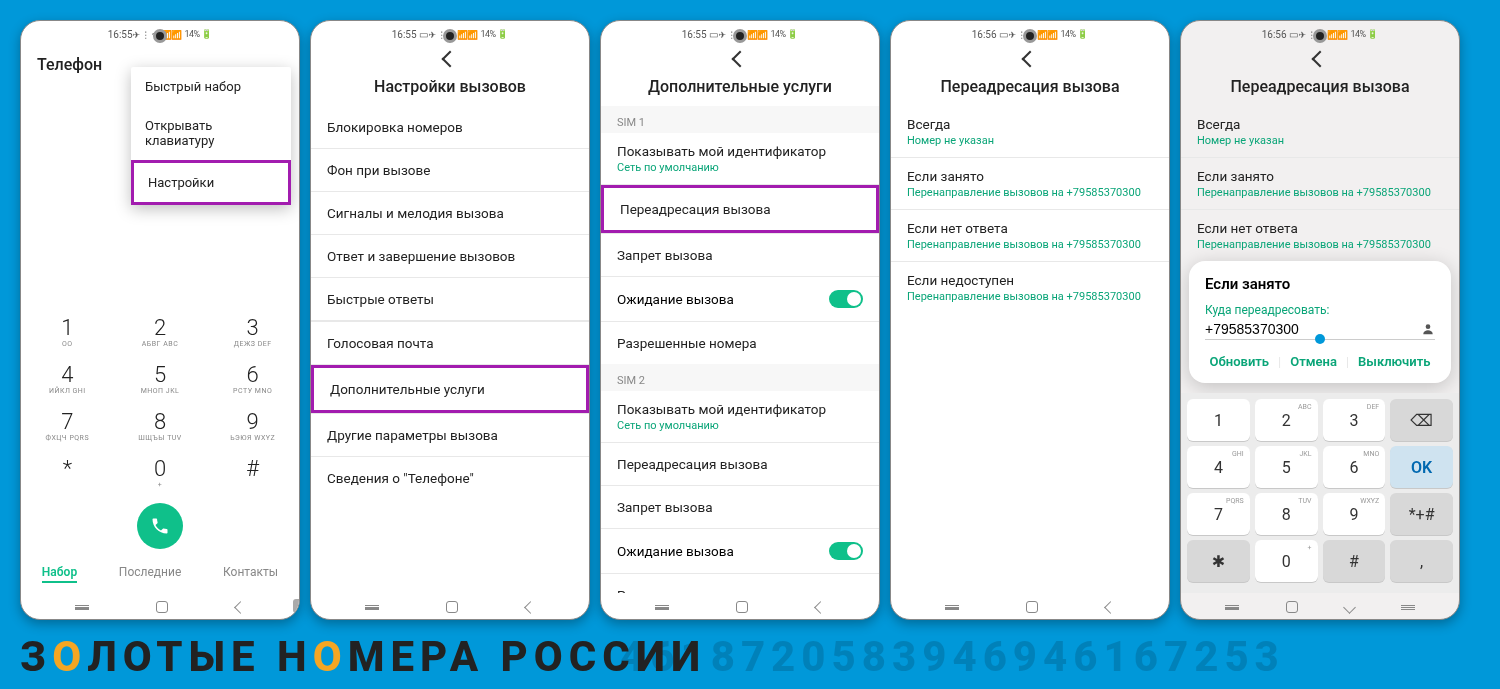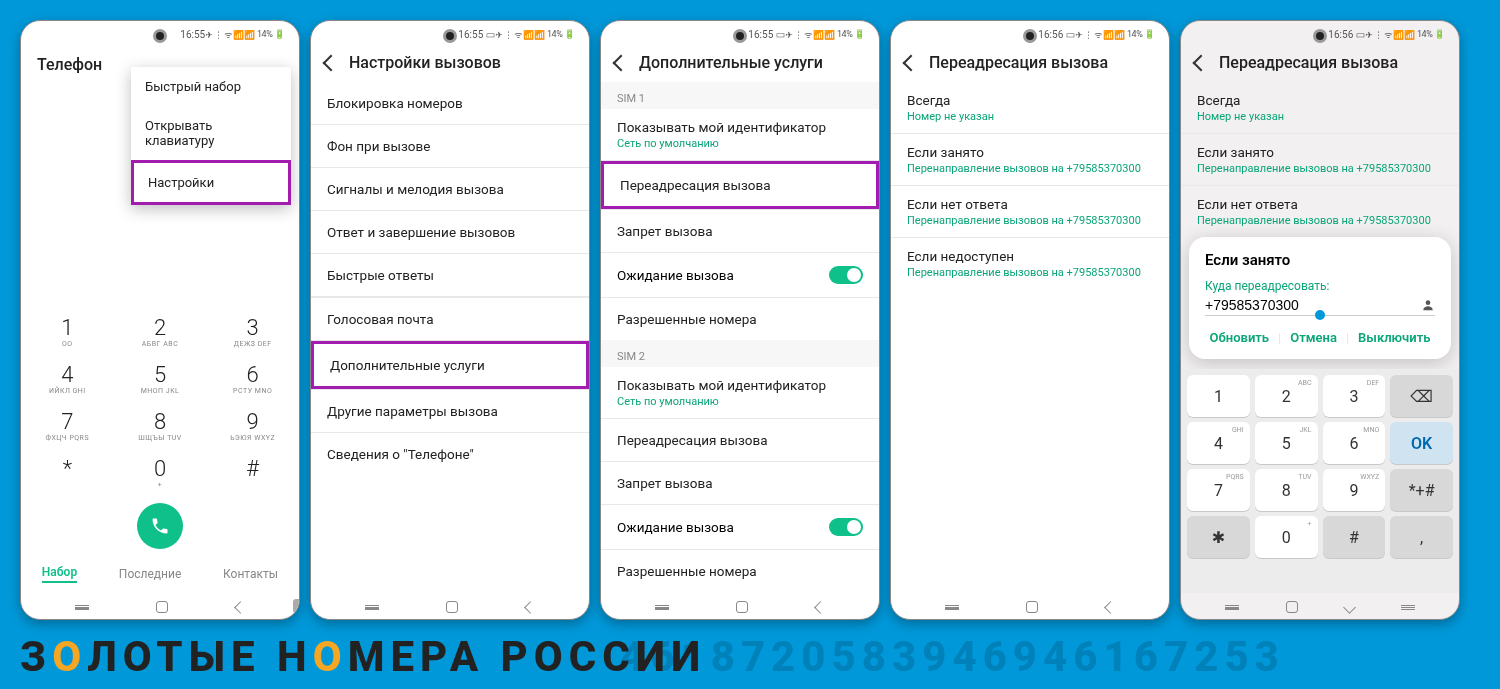--- a/index.html
+++ b/index.html
@@ -1,23 +1,23 @@
 <!DOCTYPE html>
 <html><head>
 <meta charset="utf-8">
 <style>
   * { box-sizing: border-box; margin: 0; padding: 0; }
   body { background: #0098d9; font-family: -apple-system, 'Segoe UI', Roboto, Arial, sans-serif; width: 1500px; height: 689px; overflow: hidden; position: relative; }
   .phones { display: flex; gap: 10px; padding: 20px 20px 0 20px; }
   .phone { width: 280px; height: 600px; background: #fff; border-radius: 20px; border: 1px solid #888; box-shadow: 0 4px 12px rgba(0,0,0,.3); overflow: hidden; position: relative; display: flex; flex-direction: column; }
   .phone.dim { background: #f2f0f0; }
   .notch { position: absolute; top: 8px; left: 50%; transform: translateX(-50%); width: 14px; height: 14px; background: #222; border-radius: 50%; border: 3px solid #999; }
-  .statusbar { display: flex; justify-content: flex-end; align-items: center; padding: 6px 14px 2px; font-size: 10px; color: #555; height: 22px; }
+  .statusbar { display: flex; justify-content: center; align-items: center; padding: 6px 14px 2px; font-size: 10px; color: #555; height: 22px; }
   .statusbar .right { display: flex; gap: 2px; align-items: center; font-size: 9px; letter-spacing: -.5px; }
-  .header { display: flex; align-items: center; padding: 10px 14px; gap: 12px; }
+  .header { display: flex; align-items: center; padding: 10px 14px; gap: 12px; flex-direction: column; }
   .back { width: 12px; height: 12px; border-left: 2px solid #333; border-bottom: 2px solid #333; transform: rotate(45deg); }
   .header-title { font-size: 16px; font-weight: 500; color: #222; }
   .app-title { font-size: 16px; font-weight: 500; padding: 12px 16px; color: #222; }
   .dropdown { position: absolute; top: 46px; right: 8px; background: #fff; border-radius: 2px; box-shadow: 0 4px 16px rgba(0,0,0,.25); width: 160px; z-index: 5; }
   .dropdown-item { padding: 12px 14px; font-size: 13px; color: #222; }
   .highlight { border: 3px solid #a21caf; }
   .list { flex: 1; overflow: hidden; }
   .list-item { padding: 13px 16px; font-size: 13.5px; color: #222; }
   .list-item.sub { padding-top: 10px; padding-bottom: 10px; }
   .list-item .subtitle { font-size: 11px; color: #0aa578; margin-top: 2px; }
@@ -25,21 +25,21 @@
   .section-label { font-size: 11px; color: #888; padding: 10px 16px 4px; background: #f7f7f7; }
   .toggle-row { display: flex; align-items: center; justify-content: space-between; padding: 13px 16px; font-size: 13.5px; }
   .toggle { width: 34px; height: 18px; background: #0fc08a; border-radius: 10px; position: relative; }
   .toggle::after { content: ''; position: absolute; right: 2px; top: 2px; width: 14px; height: 14px; background: #fff; border-radius: 50%; }
   .dialpad { padding: 8px 0; display: grid; grid-template-columns: repeat(3, 1fr); text-align: center; row-gap: 14px; margin-top: auto; }
   .key { display: flex; flex-direction: column; align-items: center; }
   .key .num { font-size: 22px; font-weight: 300; color: #222; }
   .key .letters { font-size: 7px; color: #888; letter-spacing: .5px; }
   .call-btn { width: 46px; height: 46px; background: #0fc08a; border-radius: 50%; display: flex; align-items: center; justify-content: center; margin: 6px auto; grid-column: 2; }
   .call-btn svg { width: 20px; height: 20px; fill: #fff; }
-  .bottom-tabs { display: flex; justify-content: space-around; padding: 10px 0; font-size: 12px; color: #888; align-items: center; }
+  .bottom-tabs { display: flex; justify-content: space-around; padding: 10px 0; font-size: 12px; color: #888; }
   .bottom-tabs .active { color: #0fc08a; font-weight: 600; border-bottom: 2px solid #0fc08a; padding-bottom: 2px; }
   .navbar { display: flex; justify-content: space-around; align-items: center; padding: 8px 20px 6px; }
   .nav-recent { width: 14px; height: 2px; border-top: 1.5px solid #888; border-bottom: 1.5px solid #888; padding: 1.5px 0; position: relative; }
   .nav-recent::before { content: ''; display:block; height:1.5px; background:#888; }
   .nav-home { width: 12px; height: 12px; border: 1.5px solid #888; border-radius: 3px; }
   .nav-back { width: 9px; height: 9px; border-left: 1.5px solid #888; border-bottom: 1.5px solid #888; transform: rotate(45deg); }
   .chev-down { width: 9px; height: 9px; border-left: 1.5px solid #888; border-bottom: 1.5px solid #888; transform: rotate(-45deg); }
   .nav-kb { display:flex; flex-direction:column; gap:1px; }
   .nav-kb span{ display:block; width:14px; height:1px; background:#888;}
   .edge { position: absolute; right: 0; top: 600px; width: 6px; height: 14px; background: #aaa; border-radius: 3px 0 0 3px; transform: translateY(-22px); }

